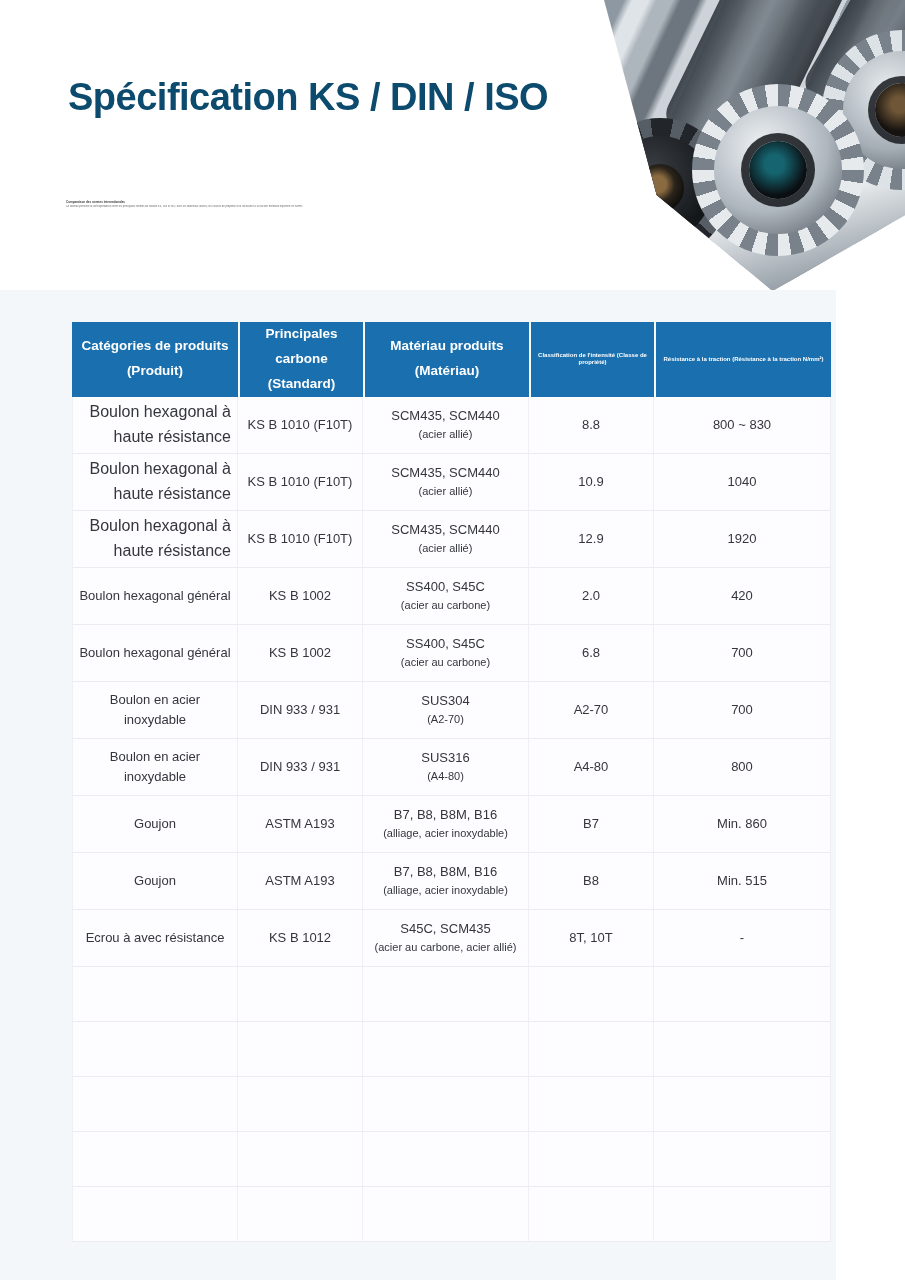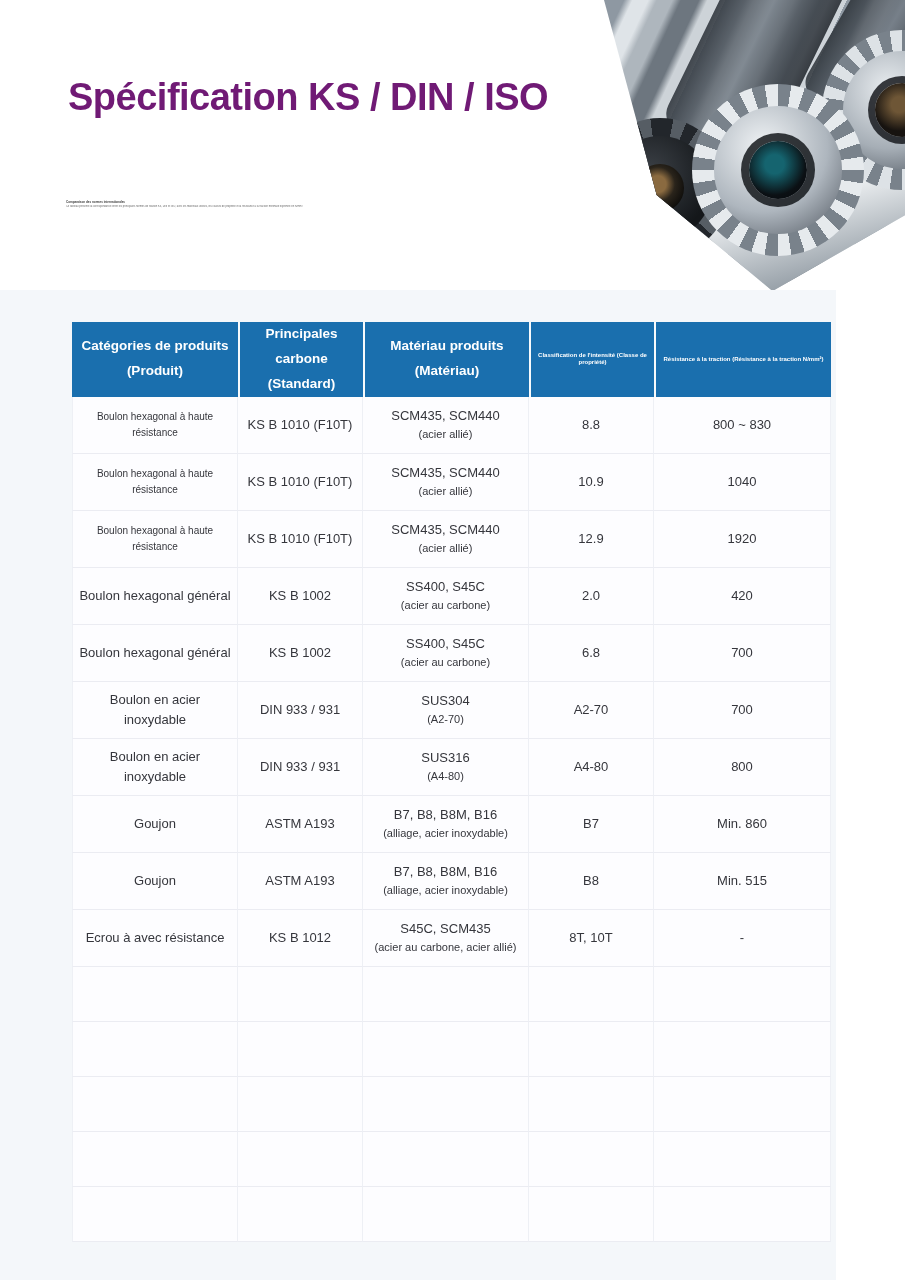--- a/index.html
+++ b/index.html
@@ -6,21 +6,21 @@
   body{
     width:905px;height:1280px;position:relative;overflow:hidden;
     background:#ffffff;
     font-family:"Liberation Sans","DejaVu Sans",sans-serif;
     -webkit-font-smoothing:antialiased;
   }
   
   .hero{position:absolute;left:0;top:0;width:905px;height:290px;background:#ffffff;}
   .page-title{
     position:absolute;left:68px;top:76px;margin:0;
-    font-size:38px;font-weight:bold;color:#701a75;letter-spacing:-0.5px;
+    font-size:38px;font-weight:bold;color:#0c4a6e;letter-spacing:-0.5px;
   }
   .fine-print{position:absolute;left:66px;top:200px;width:352px;color:#555;}
   .fp-head{font-size:3px;font-weight:bold;color:#3a3a3a;line-height:1.6;white-space:nowrap;}
   .fp-body{font-size:2.6px;color:#6a6a6a;line-height:1.5;white-space:nowrap;overflow:hidden;width:350px;}
 
   
   .photo{
     position:absolute;left:604px;top:0;width:301px;height:291px;
     clip-path:polygon(0 0,100% 0,100% 74%,56% 100%,17.5% 67%);
     background:repeating-linear-gradient(115deg,
@@ -75,21 +75,21 @@
   th + th{border-left:2px solid #f7fafc;}
   .th-line1,.th-line2{font-size:13.5px;line-height:1.85;}
   .th-small{font-size:6px;line-height:1.3;}
   td{
     background:#fdfdff;height:56px;vertical-align:middle;text-align:center;
     color:#35363c;font-size:13px;line-height:1.55;padding:0 6px;
     border-bottom:1px solid #ebecf2;border-right:1px solid #eef0f5;
   }
   td:first-child{border-left:1px solid #eef0f5;}
   tr.empty td{height:54px;}
-  td.cat-sm{font-size:10px;}
+  td.cat-sm{font-size:16px;text-align:right;}
   .mat2{font-size:11px;}
 </style>
 </head>
 <body>
 
 <div class="hero">
   <h1 class="page-title">Spécification KS / DIN / ISO</h1>
   <div class="fine-print">
     <div class="fp-head">Comparaison des normes internationales</div>
     <div class="fp-body">Ce tableau présente la correspondance entre les principales normes de fixation KS, DIN et ISO, avec les matériaux utilisés, les classes de propriété et la résistance à la traction minimale exprimée en N/mm².</div>

